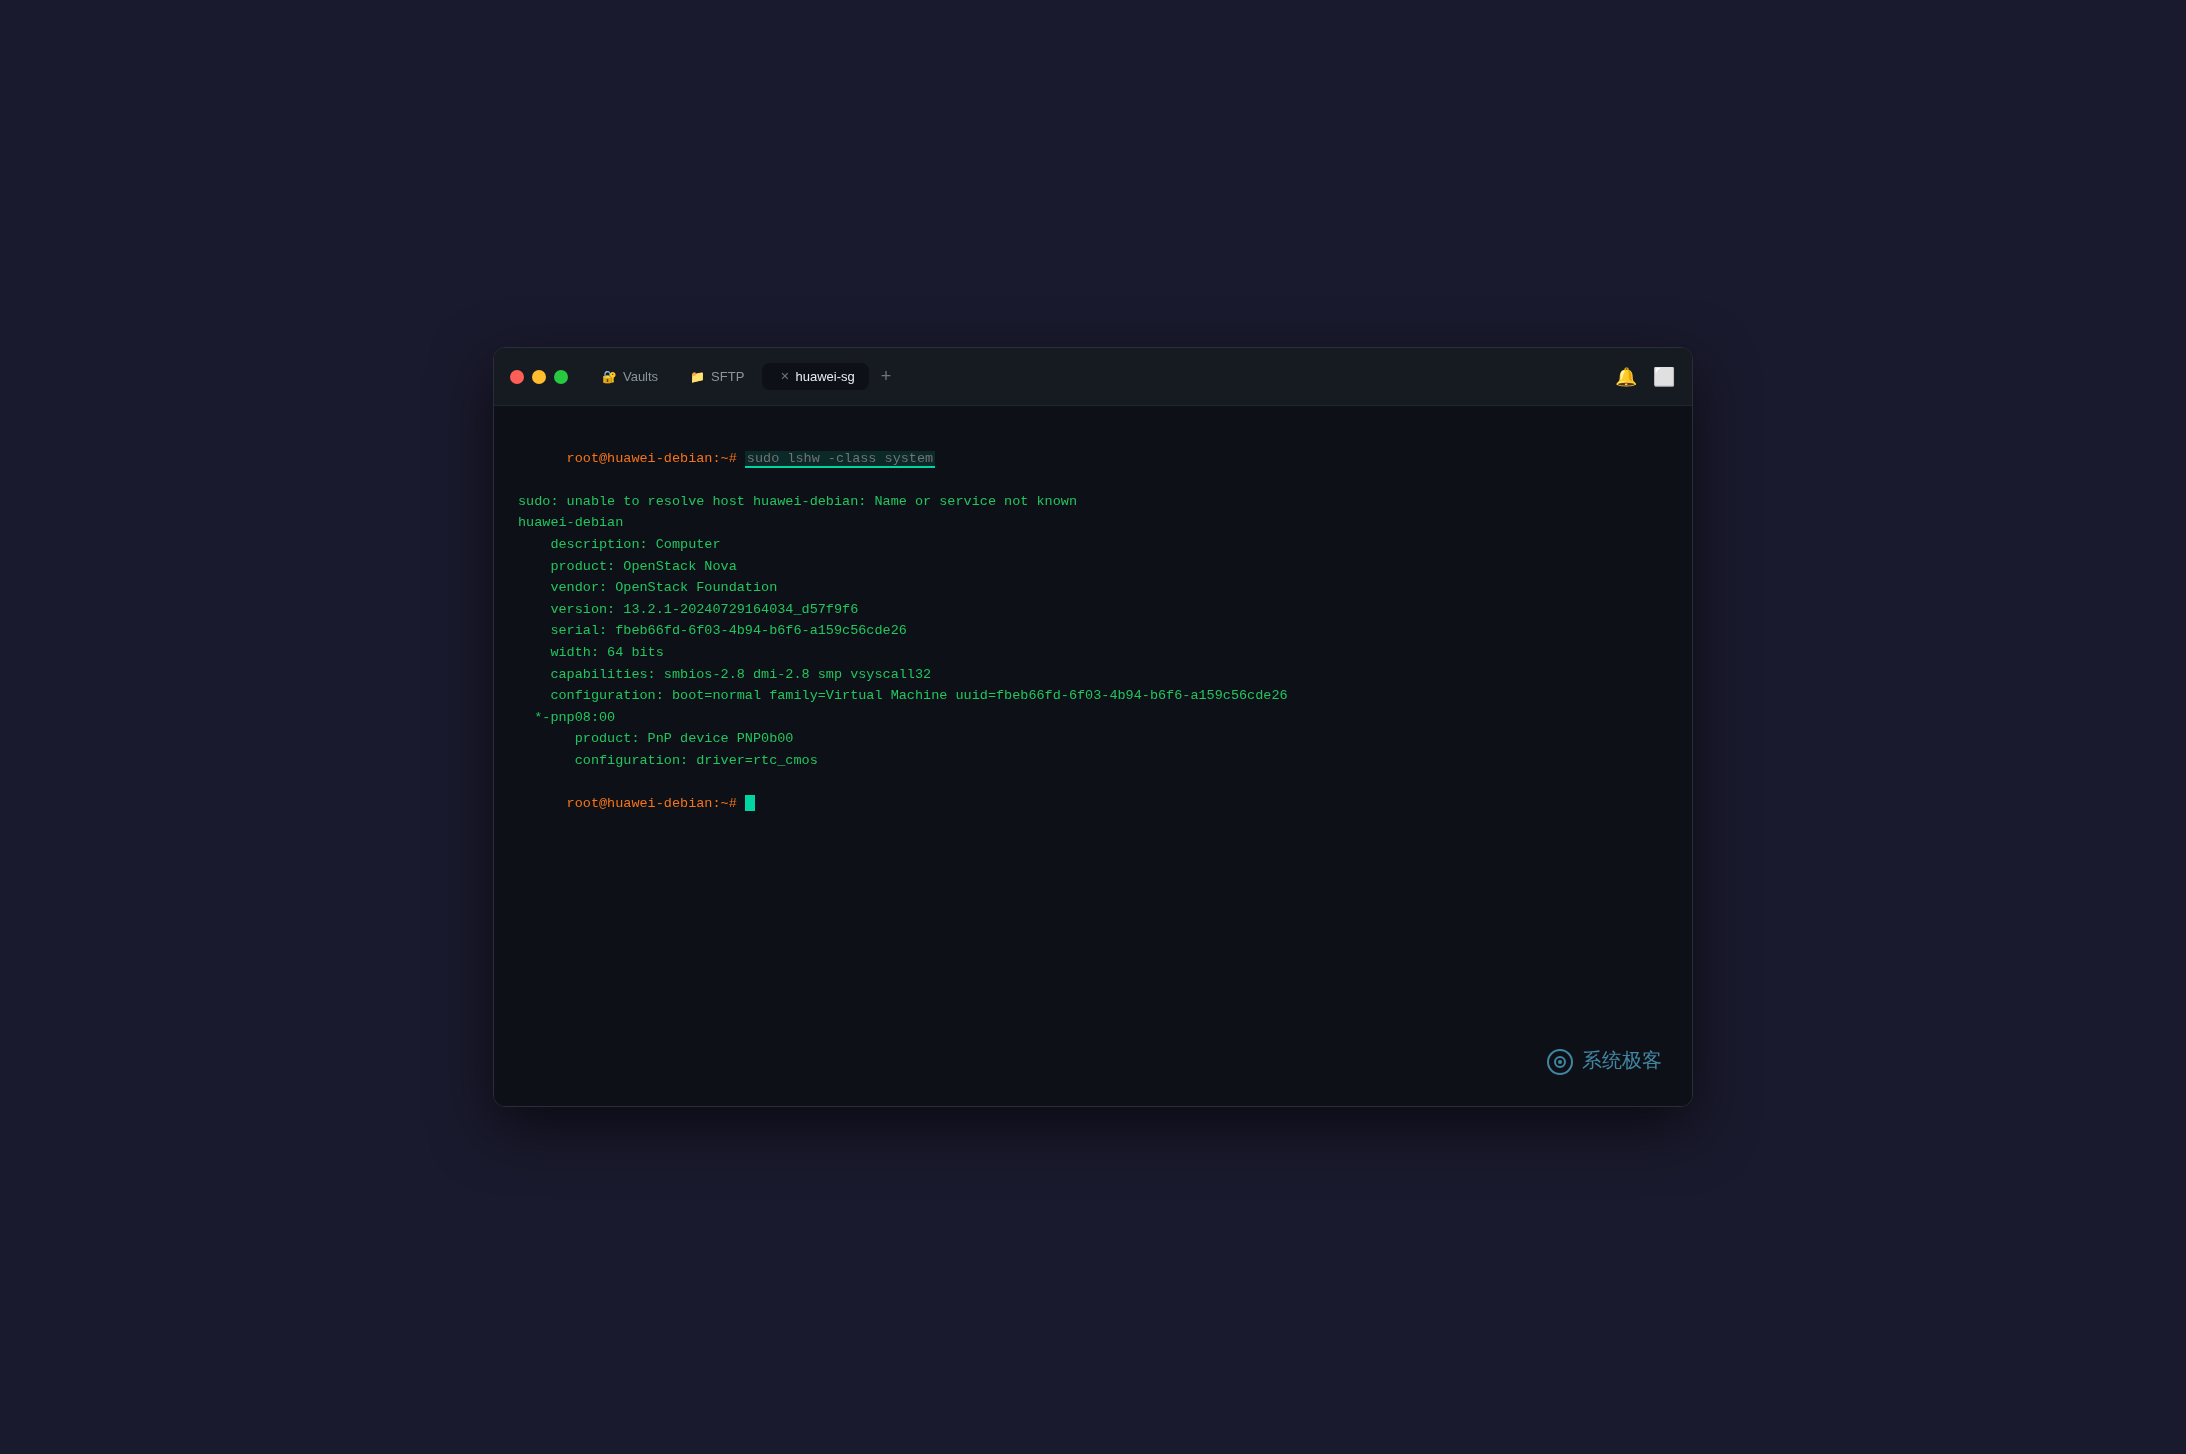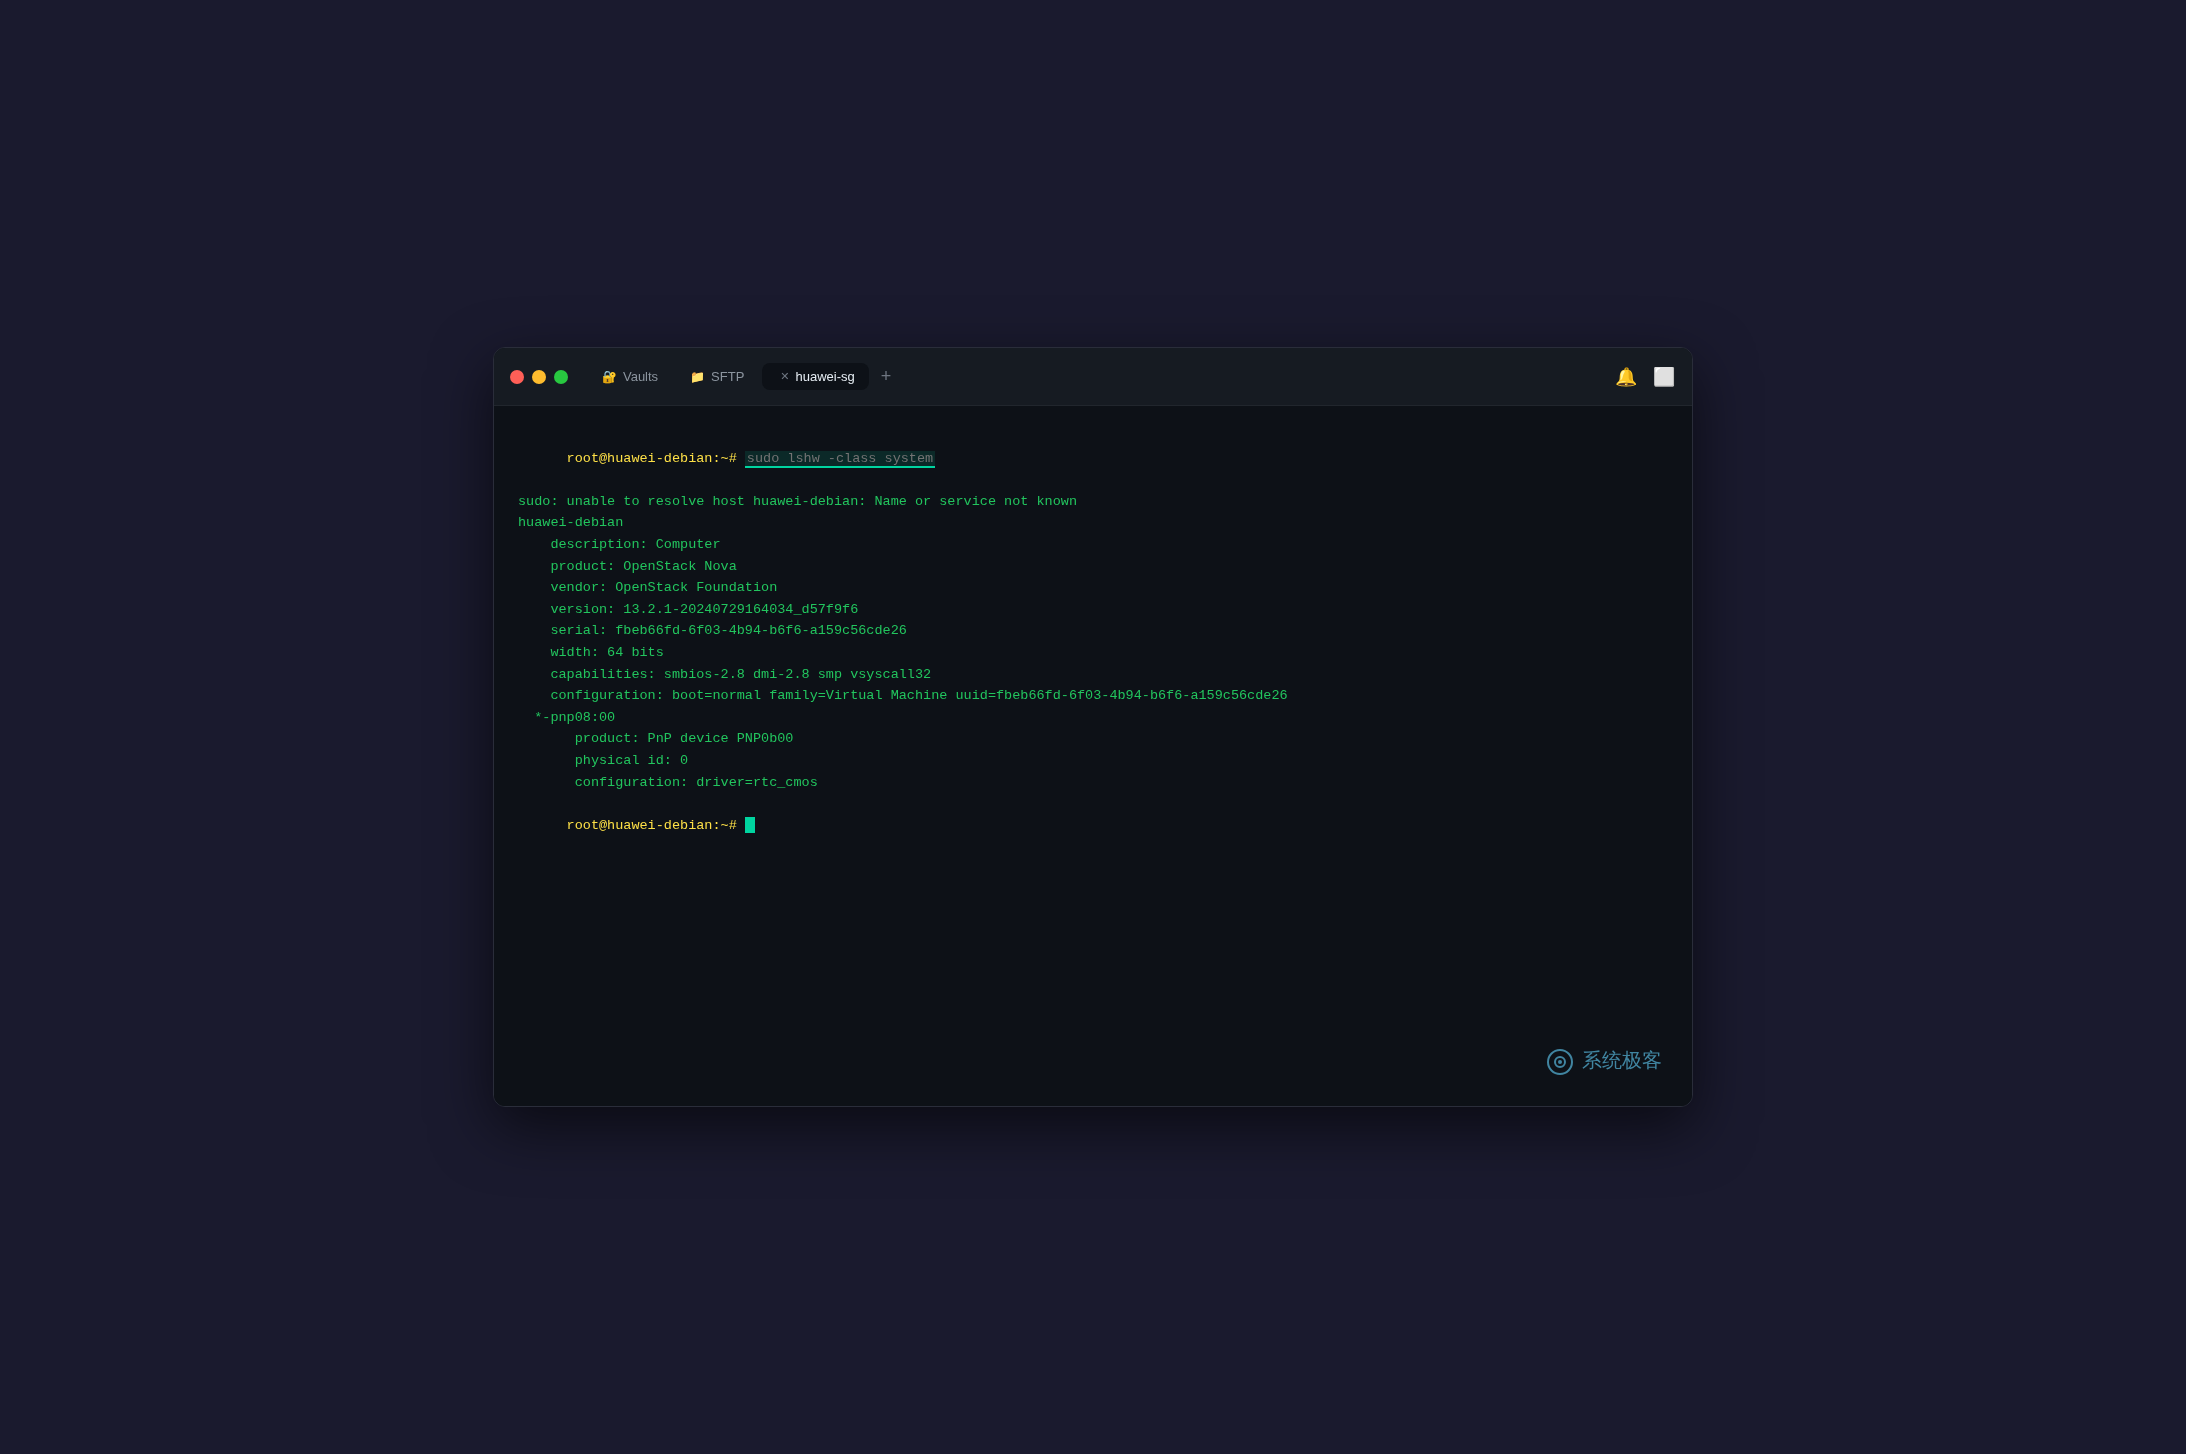--- a/index.html
+++ b/index.html
@@ -105,21 +105,21 @@
       min-height: 700px;
       position: relative;
     }
 
     .line {
       display: block;
       white-space: pre;
     }
 
     .prompt {
-      color: #fde047;
+      color: #f97316;
     }
 
     .command {
       color: #737373;
       background: rgba(0, 180, 140, 0.15);
       border-bottom: 2px solid #00d4a0;
       padding: 0 2px;
     }
 
     .text-normal {
@@ -207,21 +207,20 @@
     <span class="line text-normal">    description: Computer</span>
     <span class="line text-normal">    product: OpenStack Nova</span>
     <span class="line text-normal">    vendor: OpenStack Foundation</span>
     <span class="line text-normal">    version: 13.2.1-20240729164034_d57f9f6</span>
     <span class="line text-normal">    serial: fbeb66fd-6f03-4b94-b6f6-a159c56cde26</span>
     <span class="line text-normal">    width: 64 bits</span>
     <span class="line text-normal">    capabilities: smbios-2.8 dmi-2.8 smp vsyscall32</span>
     <span class="line text-normal">    configuration: boot=normal family=Virtual Machine uuid=fbeb66fd-6f03-4b94-b6f6-a159c56cde26</span>
     <span class="line text-normal">  *-pnp08:00</span>
     <span class="line text-normal">       product: PnP device PNP0b00</span>
-    <span class="line text-normal">       physical id: 0</span>
     <span class="line text-normal">       configuration: driver=rtc_cmos</span>
 
     <span class="line">
       <span class="prompt">root@huawei-debian:~# </span><span class="cursor"></span>
     </span>
 
     <div class="watermark">
       <svg class="watermark-icon" viewBox="0 0 28 28" fill="none">
         <circle cx="14" cy="14" r="12" stroke="#4a9aba" stroke-width="2" fill="none"></circle>
         <circle cx="14" cy="14" r="5" stroke="#4a9aba" stroke-width="2" fill="none"></circle>

